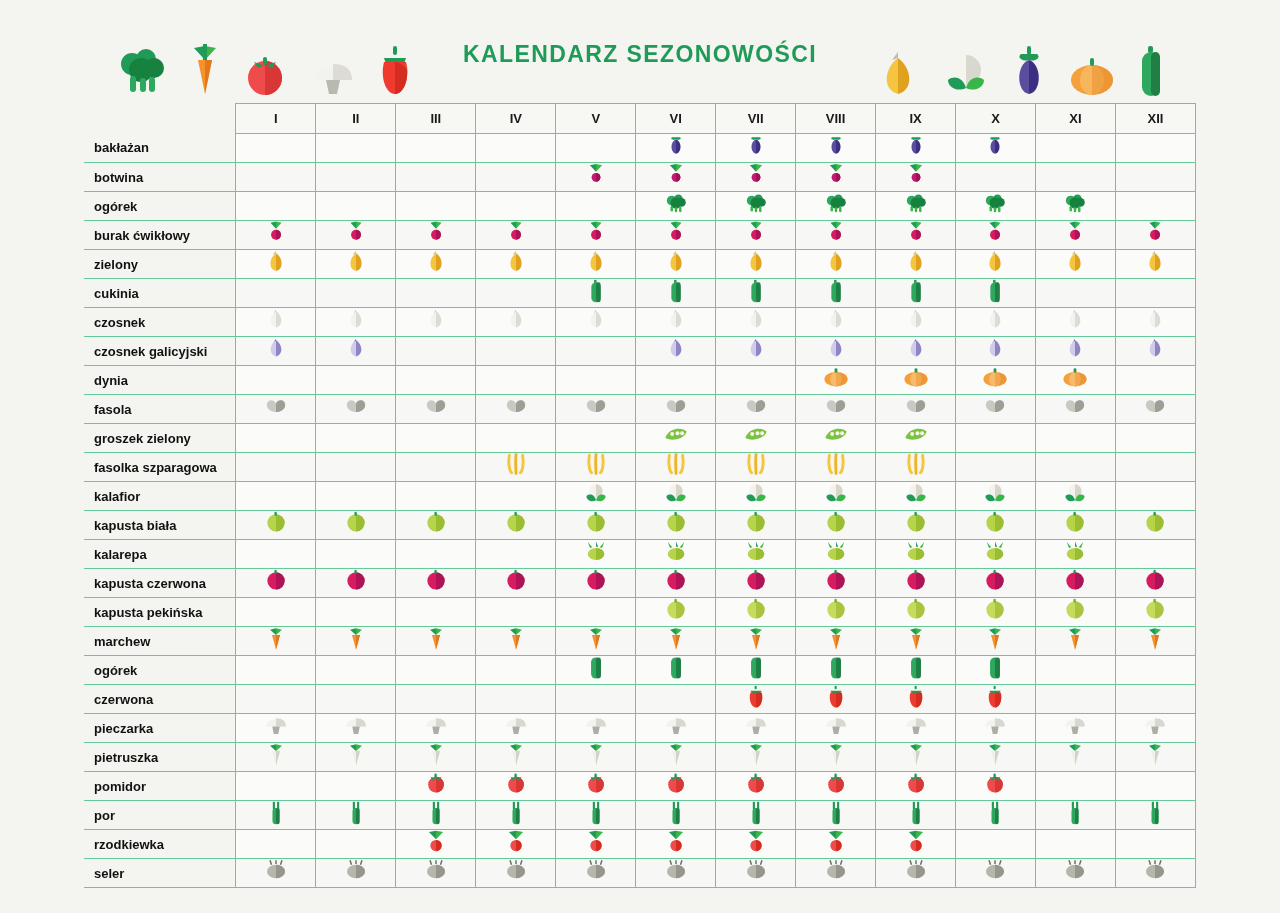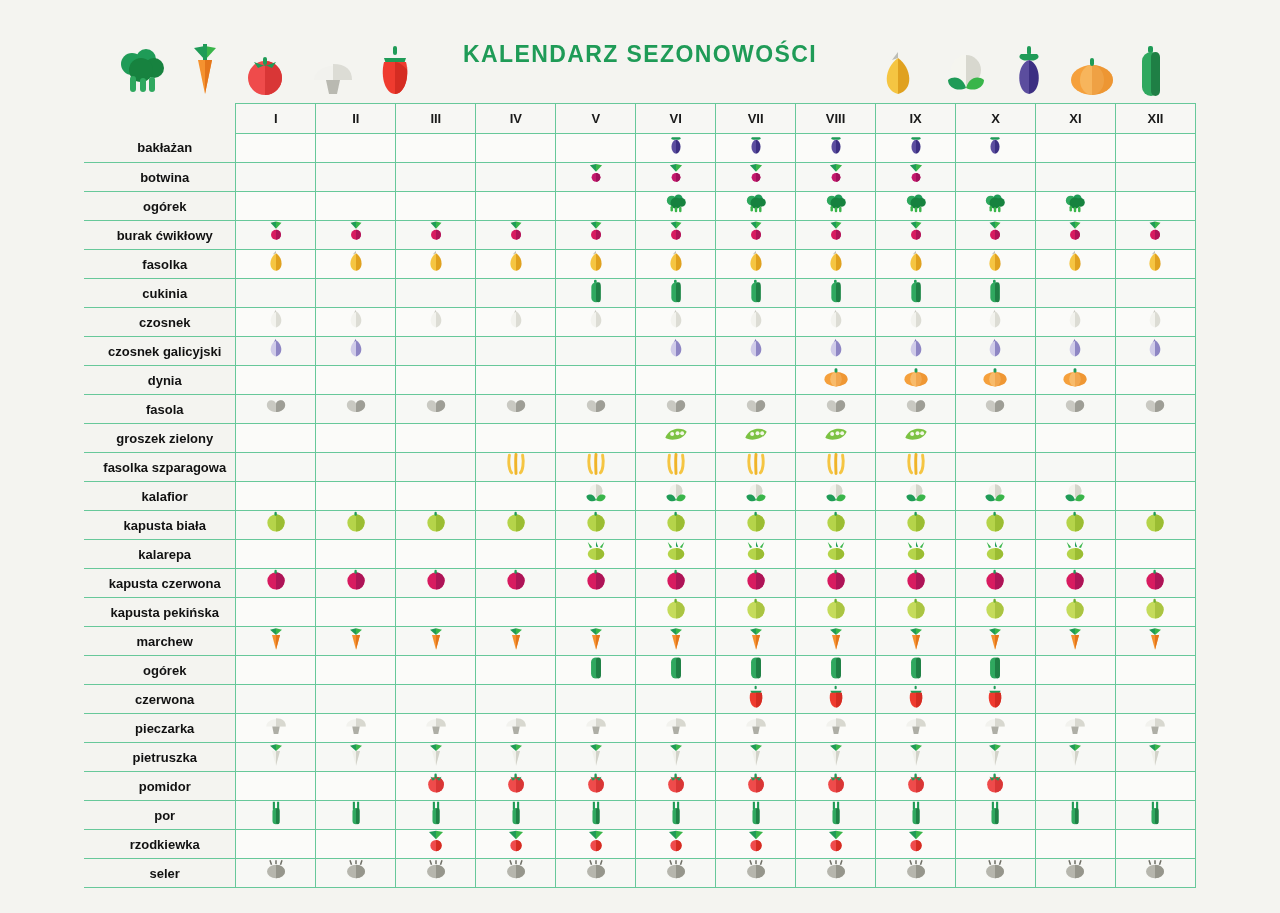--- a/index.html
+++ b/index.html
@@ -51,21 +51,21 @@
     background:#f7f7f4;
     height:30px;
     text-align:center;
     font-family:"Liberation Sans",sans-serif;
   }
   .calendar th.corner{
     border:none;background:transparent;width:152px;
   }
   .calendar td.name{
     border-left:none;border-right:1px solid #67c89a;
-    text-align:center;
+    text-align:left;
     font-size:13px;font-weight:bold;
     padding-left:10px;
     background:transparent;
     width:152px;
     color:#111;
   }
   .calendar tr:first-child td.name{border-top:none;}
   .calendar td.cell{
     text-align:center;vertical-align:middle;
     background:#fbfbf9;
@@ -524,21 +524,21 @@
               <path d="M15 16 a9 9 0 0 1 0 18 Z" fill="#ad1457"></path>
             </svg></span></td>
         <td class="cell"><span class="icon-slot"><svg width="22" height="22" viewBox="0 0 30 40">
               <path d="M5 3 L15 14 L15 1 Z" fill="#1f9b57"></path>
               <path d="M25 3 L15 14 L15 1 Z" fill="#39b54a"></path>
               <circle cx="15" cy="25" r="9" fill="#d81b60"></circle>
               <path d="M15 16 a9 9 0 0 1 0 18 Z" fill="#ad1457"></path>
             </svg></span></td>
       </tr>
       <tr>
-        <td class="name">fasolka</td>
+        <td class="name">zielony</td>
         <td class="cell"><span class="icon-slot"><svg width="24" height="22" viewBox="0 0 34 34">
               <path d="M17 5 C6 12 5 30 17 32 Z" fill="#f5c542"></path>
               <path d="M17 5 C28 12 29 30 17 32 Z" fill="#e0a11f"></path>
               <path d="M17 1 L12 7 L17 5 Z" fill="#bdbdb5"></path>
             </svg></span></td>
         <td class="cell"><span class="icon-slot"><svg width="24" height="22" viewBox="0 0 34 34">
               <path d="M17 5 C6 12 5 30 17 32 Z" fill="#f5c542"></path>
               <path d="M17 5 C28 12 29 30 17 32 Z" fill="#e0a11f"></path>
               <path d="M17 1 L12 7 L17 5 Z" fill="#bdbdb5"></path>
             </svg></span></td>

